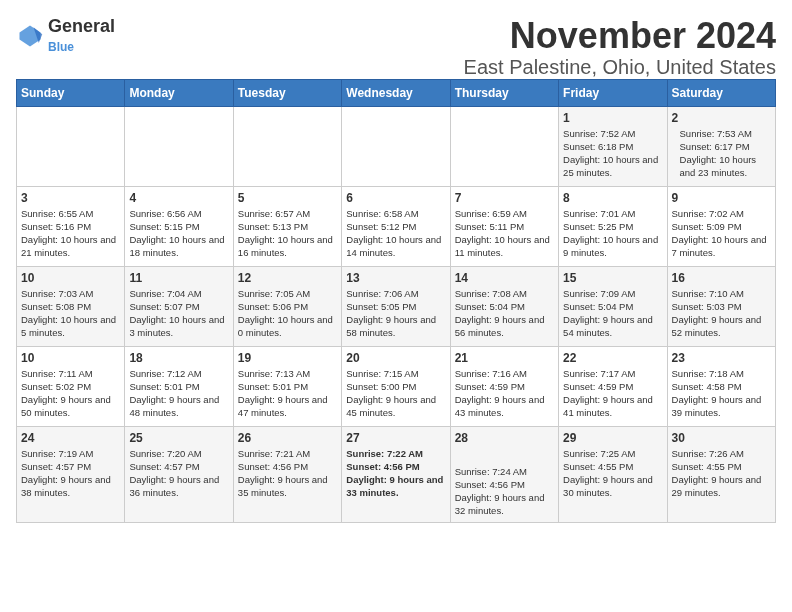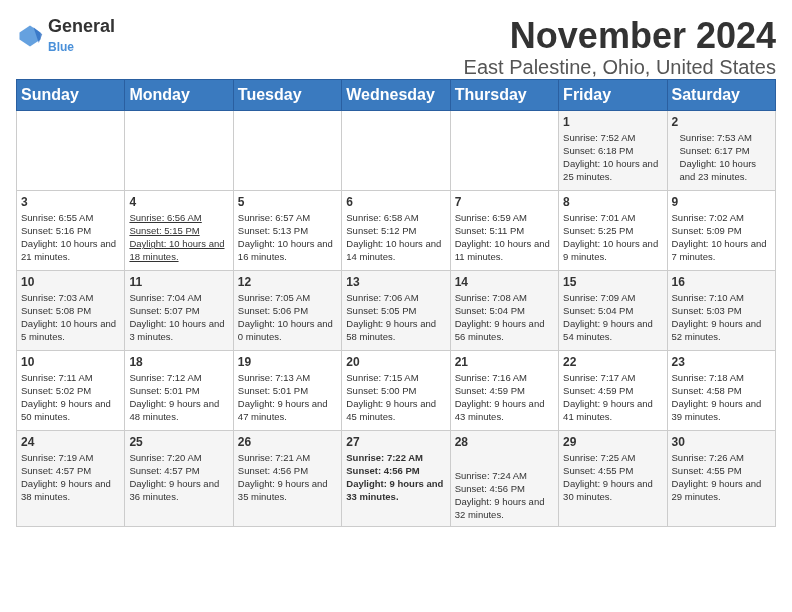--- a/index.html
+++ b/index.html
@@ -48,21 +48,21 @@
       color: #555;
     }
     table {
       width: 100%;
       border-collapse: collapse;
       table-layout: fixed;
     }
     thead tr th {
       background-color: #3a7abf;
       color: #fff;
-      font-size: 16px;
+      font-size: 12px;
       font-weight: bold;
       padding: 6px 4px;
       text-align: left;
       border: 1px solid #2a5fa0;
     }
     tbody tr td {
       vertical-align: top;
       border: 1px solid #ccc;
       padding: 4px;
       font-size: 10px;
@@ -142,21 +142,21 @@
       </tr>
       <tr>
         <td>
           <span class="day-number">3</span>
           <div class="day-info" style="white-space: pre-line;">Sunrise: 6:55 AM
 Sunset: 5:16 PM
 Daylight: 10 hours and 21 minutes.</div>
         </td>
         <td>
           <span class="day-number">4</span>
-          <div class="day-info" style="white-space: pre-line; text-decoration: underline;">Sunrise: 6:56 AM
+          <div class="day-info" style="white-space: pre-line;">Sunrise: 6:56 AM
 Sunset: 5:15 PM
 Daylight: 10 hours and 18 minutes.</div>
         </td>
         <td>
           <span class="day-number">5</span>
           <div class="day-info" style="white-space: pre-line;">Sunrise: 6:57 AM
 Sunset: 5:13 PM
 Daylight: 10 hours and 16 minutes.</div>
         </td>
         <td>

